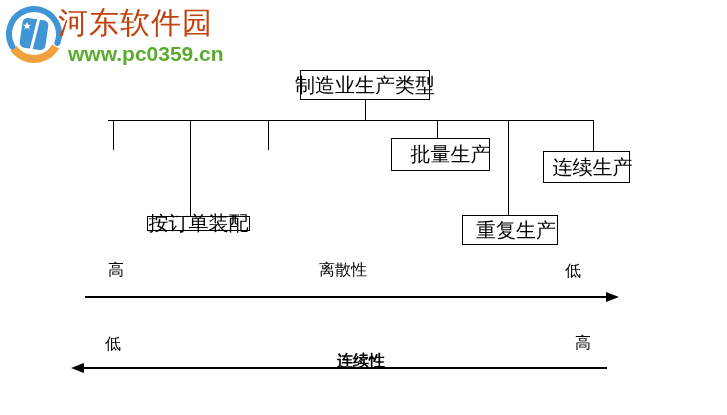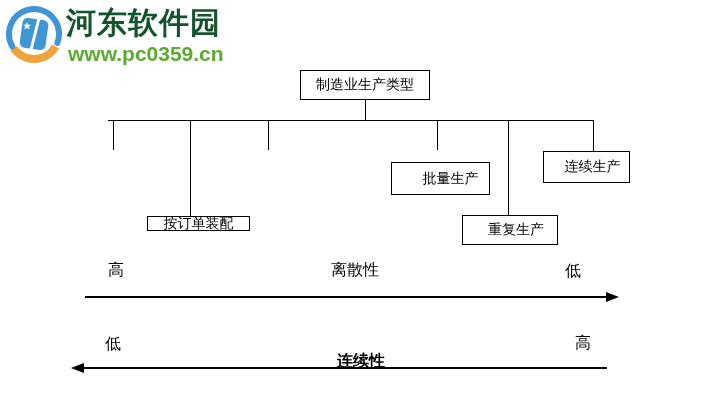--- a/index.html
+++ b/index.html
@@ -4,59 +4,59 @@
 <style>
   html,body{margin:0;padding:0;background:#fff;}
   #canvas{
     position:relative;width:727px;height:415px;background:#ffffff;overflow:hidden;
     font-family:"Liberation Serif","DejaVu Serif",serif;color:#000;
   }
   
   #logo{position:absolute;left:2px;top:4px;width:260px;height:62px;cursor:pointer;}
   #logo-icon{position:absolute;left:2px;top:0;width:60px;height:60px;}
   #site-name{
-    position:absolute;left:64px;top:2px;width:200px;
+    position:absolute;left:56px;top:2px;width:200px;
     font-family:"Liberation Sans","DejaVu Sans",sans-serif;
-    font-weight:bold;font-size:30px;line-height:34px;letter-spacing:1px;color:#14532d;
+    font-weight:normal;font-size:30px;line-height:34px;letter-spacing:1px;color:#c2410c;
     white-space:nowrap;
   }
   #site-url{
     position:absolute;left:66px;top:38px;
     font-family:"Liberation Sans","DejaVu Sans",sans-serif;
     font-weight:bold;font-size:21px;line-height:24px;color:#5aab2e;white-space:nowrap;
   }
   
   .node{
     position:absolute;border:1px solid #000;background:#fff;
     display:flex;align-items:center;justify-content:center;
-    font-size:14px;white-space:nowrap;box-sizing:border-box;
+    font-size:20px;white-space:nowrap;box-sizing:border-box;
   }
   #node-root{left:300px;top:70px;width:130px;height:30px;}
   #node-eto{left:62px;top:150px;width:103px;height:33px;}
   #node-mts{left:228px;top:150px;width:104px;height:33px;}
-  #node-batch{left:391px;top:162px;width:99px;height:33px;padding-left:20px;}
+  #node-batch{left:391px;top:138px;width:99px;height:33px;padding-left:20px;}
   #node-cont{left:543px;top:151px;width:87px;height:32px;padding-left:12px;}
   #node-ato{left:147px;top:216px;width:103px;height:15px;}
   #node-rep{left:462px;top:215px;width:96px;height:30px;padding-left:12px;}
   
   .hline,.vline{position:absolute;background:#000;}
   .hline{height:1px;}
   .vline{width:1px;}
   #stem{left:365px;top:100px;height:20px;}
   #bus{left:108px;top:120px;width:486px;}
   #drop1{left:113px;top:120px;height:30px;}
   #drop2{left:190px;top:120px;height:96px;}
   #drop3{left:268px;top:120px;height:30px;}
   #drop4{left:437px;top:120px;height:30px;}
   #drop5{left:508px;top:120px;height:95px;}
   #drop6{left:593px;top:120px;height:31px;}
   
   .axis-label{position:absolute;font-size:16px;white-space:nowrap;}
   #ax1-left{left:108px;top:260px;}
-  #ax1-center{left:331px;top:260px;}
+  #ax1-center{left:319px;top:260px;}
   #ax1-right{left:565px;top:261px;}
   #ax2-left{left:105px;top:334px;}
   #ax2-center{left:337px;top:351px;font-weight:bold;}
   #ax2-right{left:575px;top:333px;}
   .arrow-line{position:absolute;height:2px;background:#000;}
   #ax1-line{left:85px;top:296px;width:522px;}
   #ax2-line{left:84px;top:367px;width:523px;}
   .arrow-head{position:absolute;width:0;height:0;}
   #ax1-head{left:606px;top:292px;border-top:5px solid transparent;border-bottom:5px solid transparent;border-left:13px solid #000;}
   #ax2-head{left:71px;top:363px;border-top:5px solid transparent;border-bottom:5px solid transparent;border-right:13px solid #000;}

